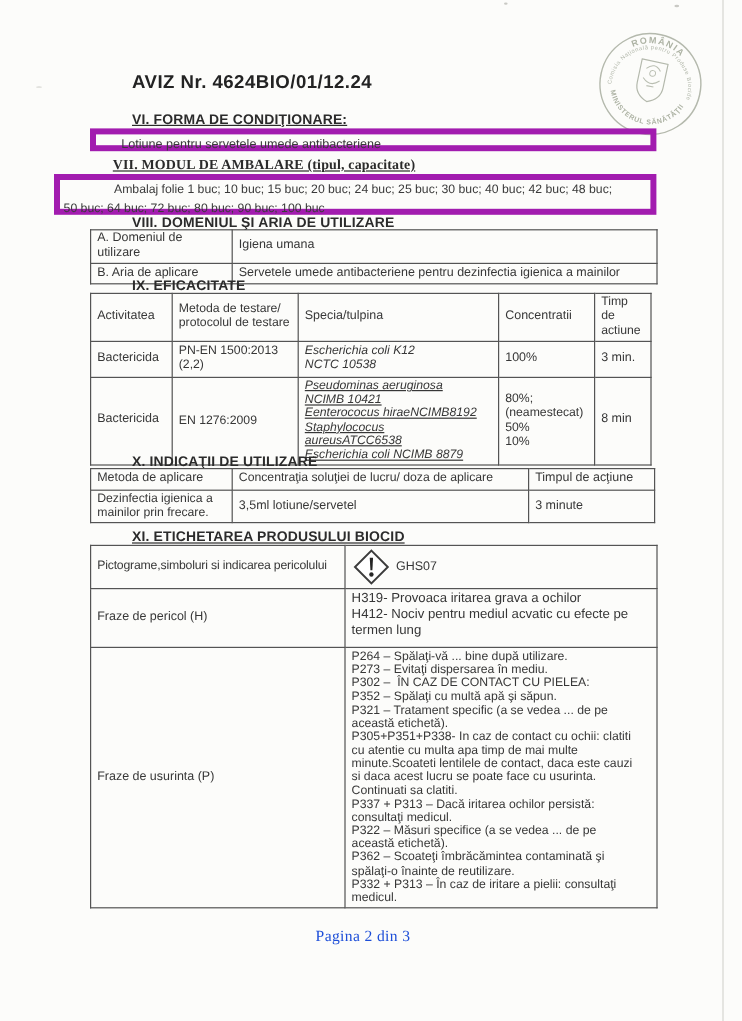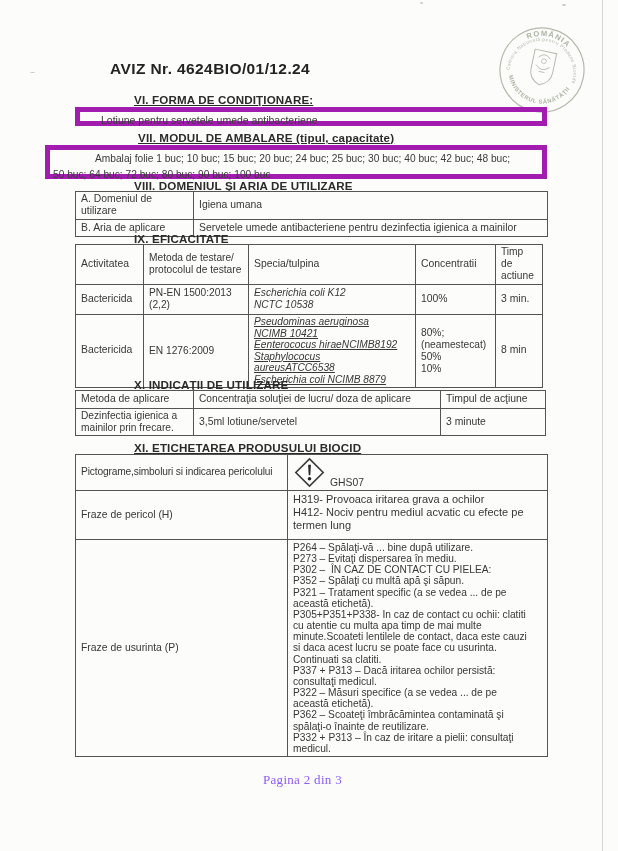--- a/index.html
+++ b/index.html
@@ -4,37 +4,37 @@
 <style>
   html,body{margin:0;padding:0;}
   .page{
     position:relative;width:618px;height:851px;overflow:hidden;
     background:#fcfcfa;
     font-family:"Liberation Sans", sans-serif;
     color:#353535;
   }
   .abs{position:absolute;}
   .title{font-size:15.5px;font-weight:bold;color:#232323;letter-spacing:.4px;}
-  .h{font-size:11.6px;font-weight:bold;color:#2b2b2b;letter-spacing:.15px;white-space:nowrap;margin-left:24px;}
+  .h{font-size:11.6px;font-weight:bold;color:#2b2b2b;letter-spacing:.15px;white-space:nowrap;}
   .h.u{text-decoration:underline;}
   .box{border:5px solid #a21caf;box-sizing:border-box;font-size:10.5px;color:#3a3a3a;}
   .pre{white-space:pre;}
   .preline{white-space:pre-line;}
   table{border-collapse:collapse;table-layout:fixed;}
   td,th{border:1px solid #545454;font-size:10.4px;color:#373737;font-weight:normal;
         padding:1px 5px;vertical-align:middle;box-sizing:border-box;line-height:1.2;
         overflow:hidden;text-align:left;}
   .c{text-align:left;}
   .it{font-style:italic;}
   .small{font-size:10.2px;}
   .edge-line{background:#d6d6d1;}
   .speck{background:#c9c9c4;border-radius:50%;}
-  .footer{font-family:"Liberation Serif", serif;font-size:13px;color:#8b5cf6;letter-spacing:.3px;text-align:right;}
+  .footer{font-family:"Liberation Serif", serif;font-size:13px;color:#1d4ed8;letter-spacing:.3px;text-align:right;}
   .stamp{opacity:.8;filter:blur(.2px);}
-  .ghs-wrap{display:flex;align-items:flex-end;gap:5px;padding:2px 6px;}
+  .ghs-wrap{display:flex;align-items:center;gap:5px;padding:2px 6px;}
   .ghs-label{font-size:10.4px;color:#373737;position:relative;top:1px;}
   .pcell{font-size:10.2px;line-height:11.15px;padding:2px 5px;vertical-align:middle;}
   .hcell{font-size:11px;line-height:13px;vertical-align:top;padding-top:2px;}
   .lbl-tight{letter-spacing:-.15px;font-size:10.2px;margin-left:44px;}
 </style>
 </head>
 <body>
 
 <div class="page">
 
@@ -66,21 +66,21 @@
     </g>
   </svg>
 
   <div class="abs title" style="left:110px;top:60px;">AVIZ Nr. 4624BIO/01/12.24</div>
 
   <div class="abs h u" style="left:110px;top:93px;">VI. FORMA DE CONDIŢIONARE:</div>
   <div class="abs box" style="left:75px;top:107px;width:472px;height:19px;line-height:16px;padding-left:21px;">
     <span>Lotiune pentru servetele umede antibacteriene</span>
   </div>
 
-  <div class="abs h u" style="left:114px;top:131px;">VII. MODUL DE AMBALARE (tipul, capacitate)</div>
+  <div class="abs h u" style="left:94px;top:131px;font-family:Liberation Serif, serif;">VII. MODUL DE AMBALARE (tipul, capacitate)</div>
   <div class="abs box pre" style="left:45px;top:145px;width:502px;height:34px;line-height:15.5px;padding:1px 3px;text-indent:42px;font-size:10.2px;">Ambalaj folie 1 buc; 10 buc; 15 buc; 20 buc; 24 buc; 25 buc; 30 buc; 40 buc; 42 buc; 48 buc;
 50 buc; 64 buc; 72 buc; 80 buc; 90 buc; 100 buc</div>
 
   <div class="abs h" style="left:110px;top:179px;">VIII. DOMENIUL ŞI ARIA DE UTILIZARE</div>
   <table class="abs" style="left:75px;top:191px;width:472px;">
     <colgroup>
         <col style="width:118px;">
         <col style="width:354px;">
       </colgroup>
     <tbody>

